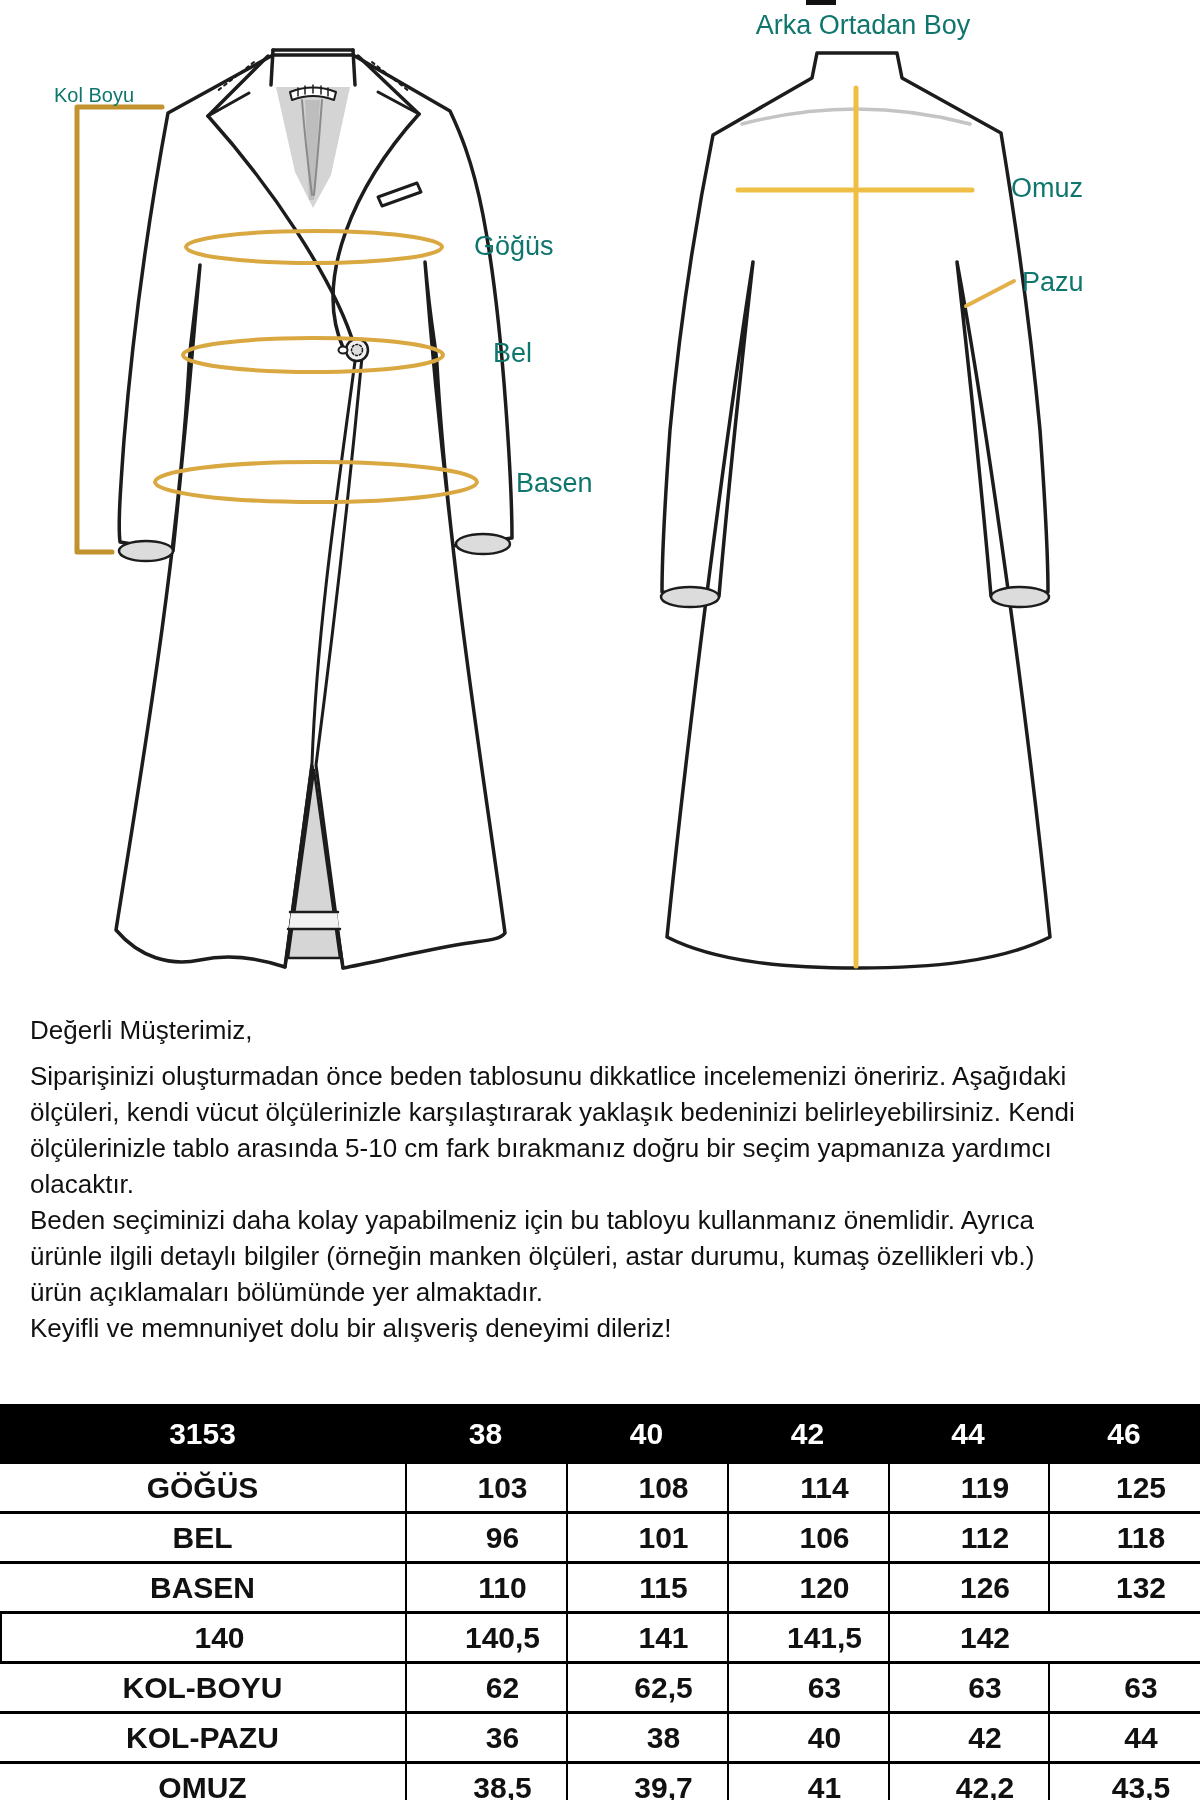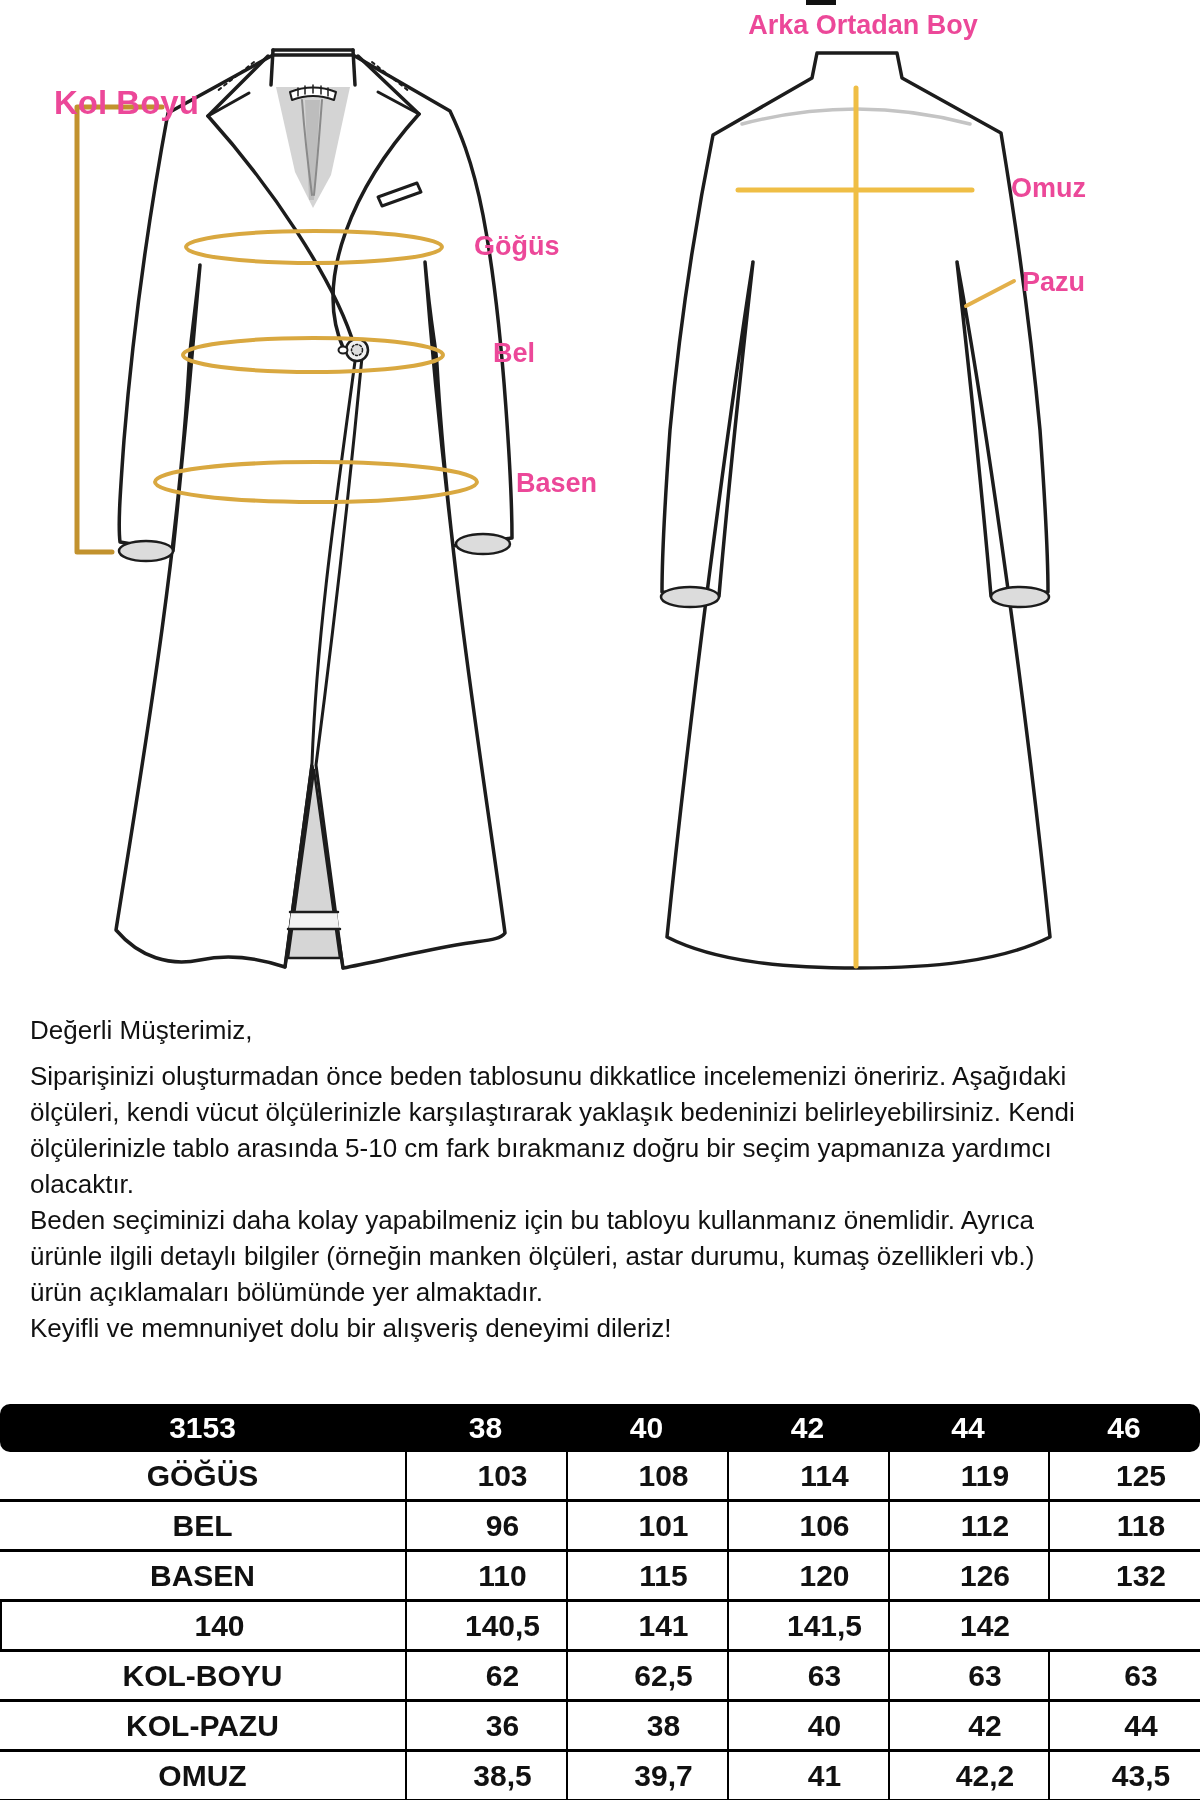--- a/index.html
+++ b/index.html
@@ -10,38 +10,38 @@
     --lining:#d6d6d6;
     --tbl-line:#000000;
     --header-bg:#000000;
     --header-text:#ffffff;
     --text:#111111;
   }
   html,body{margin:0;padding:0;background:#fff;}
   .page{position:relative;width:1200px;height:1800px;background:#ffffff;overflow:hidden;
         font-family:"Liberation Sans", sans-serif;color:var(--text);}
   .diagram-svg{position:absolute;left:0;top:0;}
-  .lbl{position:absolute;font-size:27px;font-weight:700;color:#ec4899;white-space:nowrap;}
-  .lbl-kol{left:54px;top:84px;font-size:33px;}
+  .lbl{position:absolute;font-size:27px;font-weight:400;color:#0f766e;white-space:nowrap;}
+  .lbl-kol{left:54px;top:84px;font-size:20px;}
   .lbl-arka{left:735px;top:10px;width:256px;text-align:center;}
   .lbl-gogus{left:474px;top:231px;}
   .lbl-bel{left:493px;top:338px;}
   .lbl-basen{left:516px;top:468px;}
   .lbl-omuz{left:1011px;top:173px;}
   .lbl-pazu{left:1022px;top:267px;}
 
   .intro{position:absolute;left:30px;top:1012px;width:1150px;font-size:26px;line-height:36px;}
   .intro .greet{margin:0 0 10px 0;}
   .intro .tline{white-space:nowrap;}
   .intro .closing{}
 
   .size-table{position:absolute;left:0;top:1404px;width:1200px;}
   .tr{display:grid;grid-template-columns:405px 161px 161px 161px 160px 152px;
       box-sizing:border-box;height:50px;border-bottom:3px solid var(--tbl-line);}
-  .tr.head{height:48px;background:var(--header-bg);border-bottom:none;border-radius:10px;}
+  .tr.head{height:60px;background:var(--header-bg);border-bottom:none;}
   .cell{display:flex;align-items:center;justify-content:center;
         font-weight:700;font-size:30px;letter-spacing:0px;box-sizing:border-box;}
   .tr.head .cell{color:var(--header-text);border:none;}
   .tr:not(.head) .cell.val{border-left:2px solid var(--tbl-line);padding-left:32px;}
   .top-mark{position:absolute;left:806px;top:0;width:30px;height:5px;background:#111;}
 </style>
 </head>
 <body>
 
 <div class="page">

